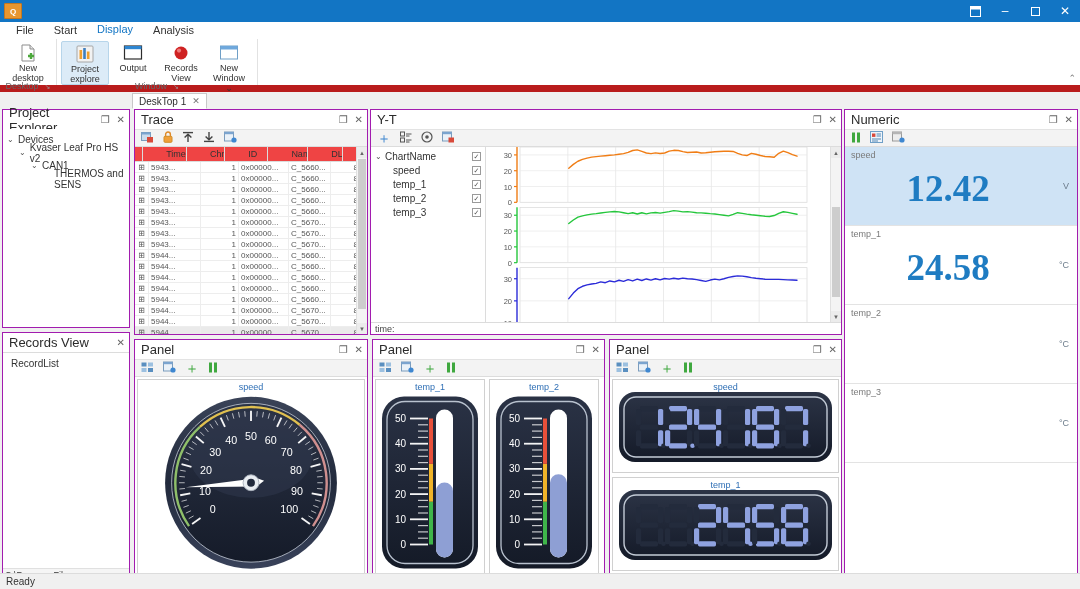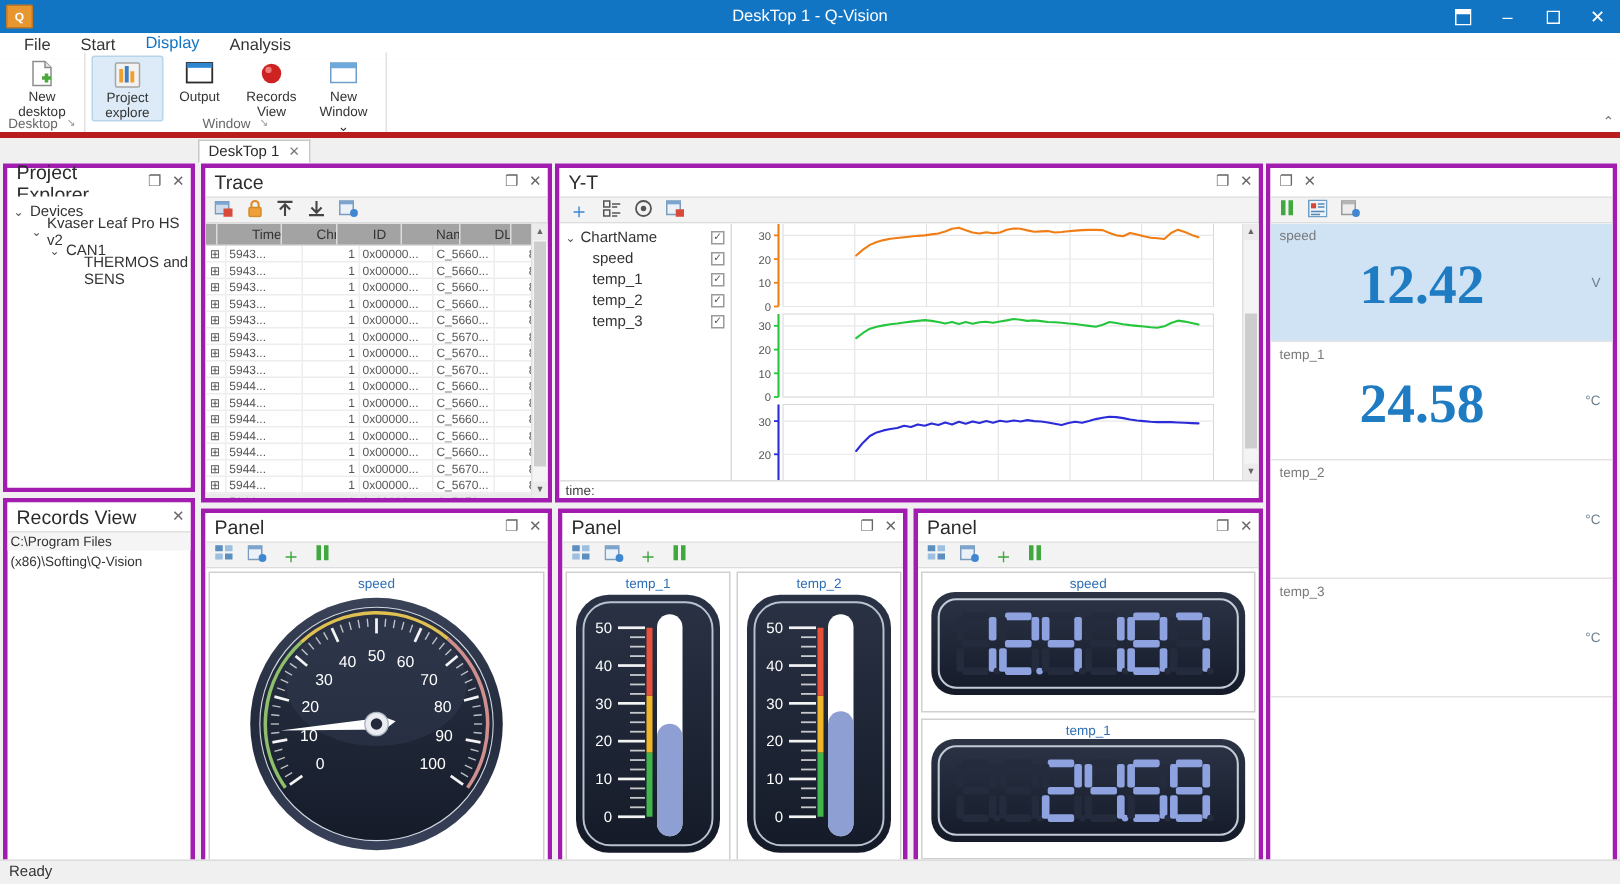--- a/index.html
+++ b/index.html
@@ -30,58 +30,58 @@
   }
   .wc{position:absolute;right:0;top:0;height:22px;display:flex;align-items:center;}
   .wc > div{width:30px;height:22px;display:flex;align-items:center;justify-content:center;color:#fff;font-size:12px;}
 
   
   .menubar{height:17px;background:#ffffff;display:flex;align-items:center;padding-left:6px;border-bottom:0;}
   .menubar div{padding:16px 10px;font-size:11px;line-height:17px;color:#333;}
   .menubar div.active{color:#1275c4;border-bottom:2px solid #1275c4;}
 
   
-  .ribbon{height:53px;background:#ffffff;display:flex;position:relative;border-bottom:4px solid #b91c1c;align-items:flex-end;}
+  .ribbon{height:53px;background:#ffffff;display:flex;position:relative;border-bottom:7px solid #b91c1c;}
   .rgroup{display:flex;flex-direction:column;justify-content:flex-start;padding:2px 4px 0 4px;border-right:1px solid #e2e2e2;position:relative;}
   .rgroup .rgitems{display:flex;align-items:flex-start;height:40px;}
   .rgroup .rglabel{font-size:9px;color:#666;text-align:center;height:11px;line-height:11px;display:flex;align-items:center;justify-content:center;gap:6px;}
   .rgroup .rglabel .dlg{font-size:7px;color:#999;}
   .rbtn{width:48px;display:flex;flex-direction:column;align-items:center;padding-top:2px;cursor:default;}
   .rbtn.sel{background:#dcebf7;border:1px solid #b7d5ea;border-radius:2px;}
   .rbtn .ico{height:20px;display:flex;align-items:center;justify-content:center;}
   .rbtn .lbl{font-size:9px;line-height:10px;text-align:center;color:#333;}
   .ribbon-collapse{position:absolute;right:4px;bottom:2px;font-size:9px;color:#777;}
 
   
   .tabstrip{height:17px;background:#f0f0f0;display:flex;align-items:flex-end;padding-left:132px;}
   .dtab{height:16px;background:#fff;border:1px solid #c8c8c8;border-bottom:1px solid #fff;
         display:flex;align-items:center;padding:0 6px;gap:6px;font-size:10px;}
   .dtab .x{font-size:9px;color:#777;}
 
   
   .work{position:absolute;left:0;right:0;top:109px;bottom:16px;}
 
   
-  .panel{position:absolute;background:#fff;border:3px solid #a21caf;display:flex;flex-direction:column;}
+  .panel{position:absolute;background:#fff;border:1px solid #a21caf;display:flex;flex-direction:column;}
   .ptitle{height:19px;display:flex;align-items:center;padding:0 4px 0 6px;background:#fff;flex:0 0 auto;}
   .ptitle .t{font-size:13px;color:#2b2b2b;flex:1;}
   .ptitle .btns{display:flex;gap:7px;align-items:center;color:#666;}
   .ptitle .btns span{font-size:10px;line-height:10px;}
   .ptoolbar{height:18px;background:#f3f3f3;border-top:1px solid #e3e3e3;border-bottom:1px solid #dcdcdc;
             display:flex;align-items:center;gap:9px;padding:0 6px;flex:0 0 auto;}
   .pbody{flex:1;overflow:hidden;position:relative;background:#fff;}
 
   
   .tree{padding:4px 0 0 4px;font-size:10px;color:#333;}
   .tnode{display:flex;align-items:center;height:13px;}
   .tnode .arw{width:11px;font-size:8px;color:#555;}
   .tnode .tx{font-size:10px;}
 
   
-  .thead{display:flex;height:15px;background:#a3a3a3;border-bottom:1px solid #dcdcdc;gap:20px;}
+  .thead{display:flex;height:15px;background:#ef4444;border-bottom:1px solid #dcdcdc;gap:20px;}
   .thead div{border-right:1px solid #dcdcdc;font-size:9px;color:#333;padding-left:3px;line-height:15px;overflow:hidden;white-space:nowrap;}
   .trow{display:flex;height:11px;border-bottom:1px solid #ededed;}
   .trow.sel{background:#eaeaea;}
   .trow div{border-right:1px solid #ededed;font-size:8px;color:#555;padding:0 2px;line-height:11px;overflow:hidden;white-space:nowrap;}
   .c-exp{width:14px;text-align:center;font-size:7px;color:#777;}
   .c-time{width:52px;}
   .c-chn{width:38px;text-align:right;}
   .c-id{width:50px;}
   .c-name{width:42px;}
   .c-dlc{width:30px;text-align:right;}
@@ -126,21 +126,20 @@
   .pathbar{height:13px;border-top:1px solid #e0e0e0;font-size:9px;color:#333;line-height:13px;padding-left:2px;background:#f5f5f5;flex:0 0 auto;}
 
   
   .icn{display:inline-block;}
 </style>
 </head>
 <body>
 
 <div class="titlebar">
   <div class="applogo">Q</div>
-  <div class="ttl">DeskTop 1 - Q-Vision</div>
   <div class="wc">
     <div>
       <svg width="11" height="11" viewBox="0 0 11 11">
           <rect x="0.5" y="0.5" width="10" height="10" fill="none" stroke="#fff" stroke-width="1"></rect>
           <rect x="0.5" y="0.5" width="10" height="3" fill="#fff"></rect>
         </svg>
     </div>
     <div>–</div>
     <div>
       <svg width="9" height="9" viewBox="0 0 9 9">
@@ -267,20 +266,25 @@
       </div>
     </div>
   </div>
 
   <div class="panel" style="left:2px; top:223px; width:128px; height:250px;">
     <div class="ptitle">
       <span class="t">Records View</span>
       <span class="btns">
         <span>✕</span>
       </span>
+    </div>
+    <div class="pbody" style="border-top:1px solid #dcdcdc;">
+      <div style="padding:4px 0 0 8px;">
+        <span style="font-size:10px;color:#333;">RecordList</span>
+      </div>
     </div>
     <div class="pathbar">C:\Program Files (x86)\Softing\Q-Vision</div>
   </div>
 
   <div class="panel" style="left:134px; top:0px; width:234px; height:226px;">
     <div class="ptitle">
       <span class="t">Trace</span>
       <span class="btns">
         <span>❐</span>
         <span>✕</span>
@@ -606,20 +610,21 @@
             <div class="arrow bot">▼</div>
           </div>
         </div>
       </div>
     </div>
     <div class="yt-footer">time:</div>
   </div>
 
   <div class="panel" style="left:844px; top:0px; width:234px; height:473px;">
     <div class="ptitle">
+      <span class="t">Numeric</span>
       <span class="btns">
         <span>❐</span>
         <span>✕</span>
       </span>
     </div>
     <div class="ptoolbar">
       <span class="icn">
         <svg width="10" height="11" viewBox="0 0 10 11">
             <rect x="1" y="0.5" width="3" height="10" fill="#3fa83f"></rect>
             <rect x="6" y="0.5" width="3" height="10" fill="#3fa83f"></rect>

